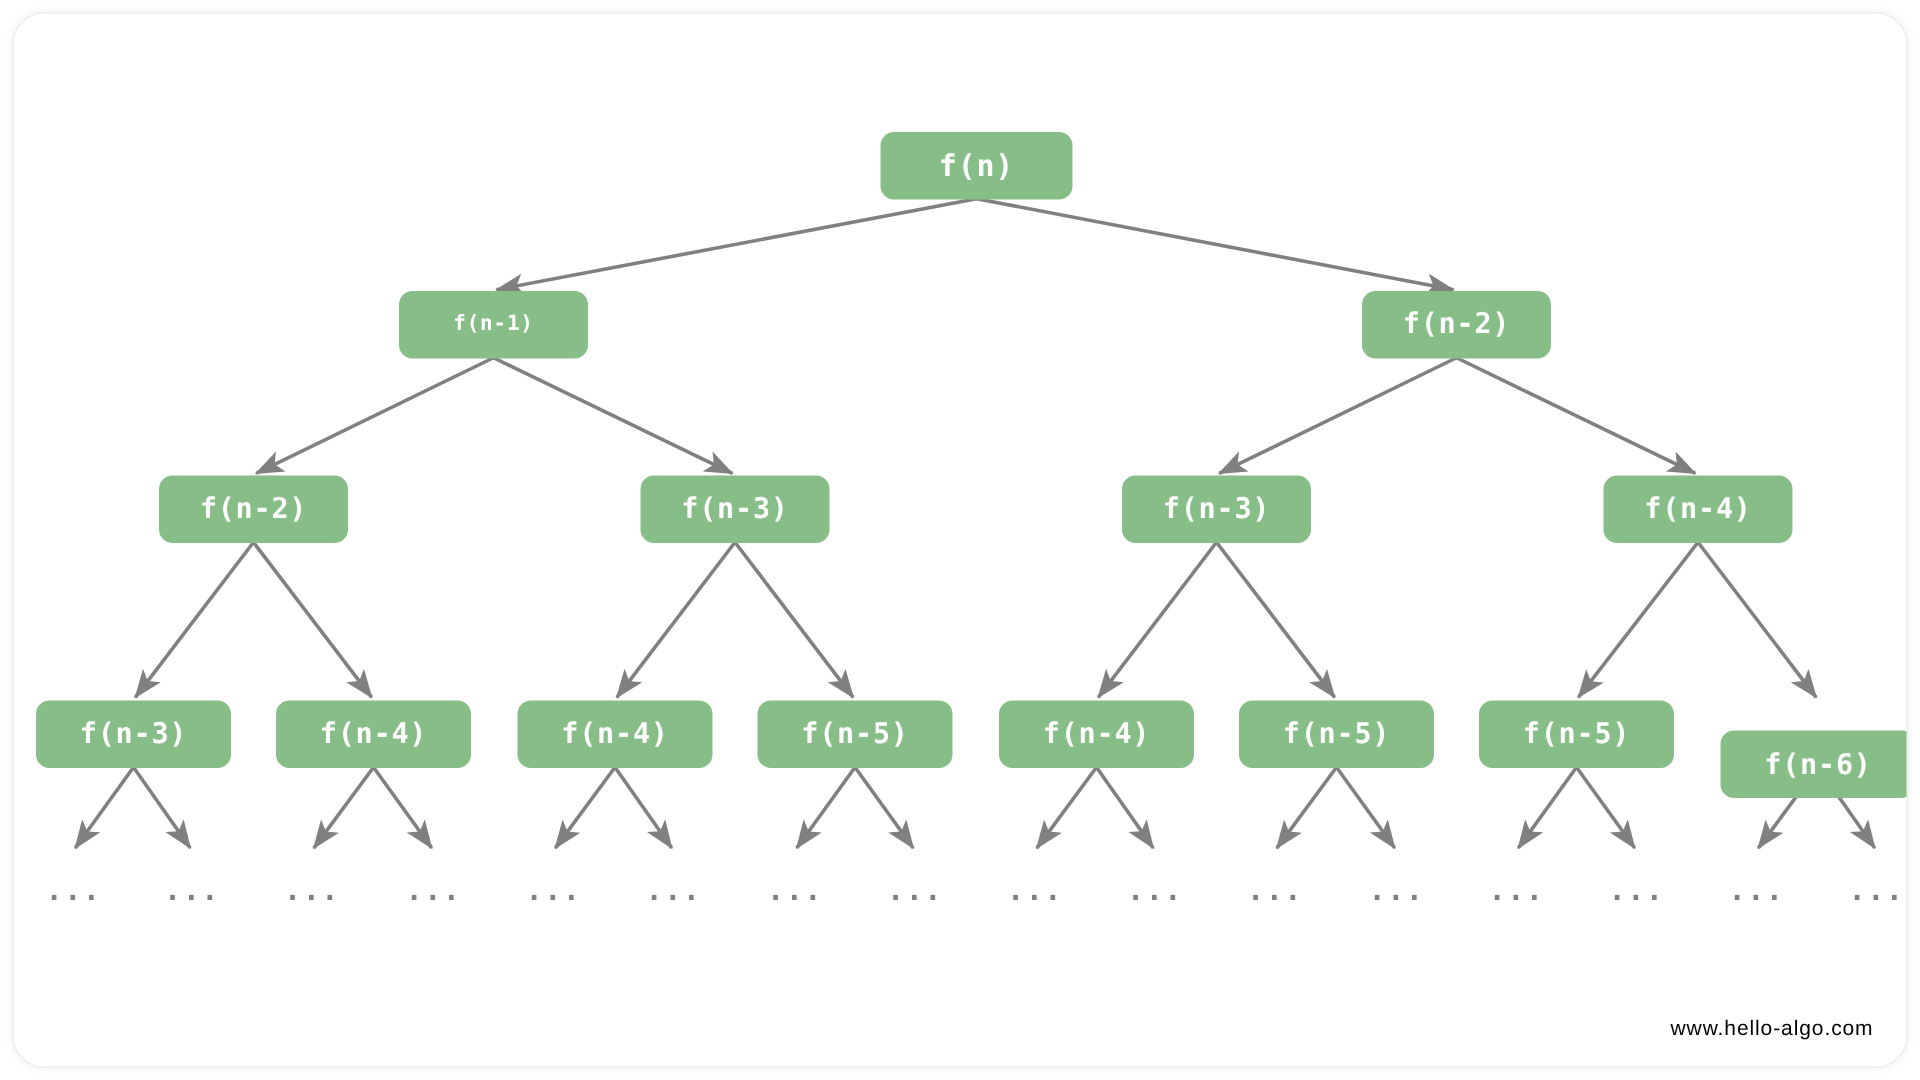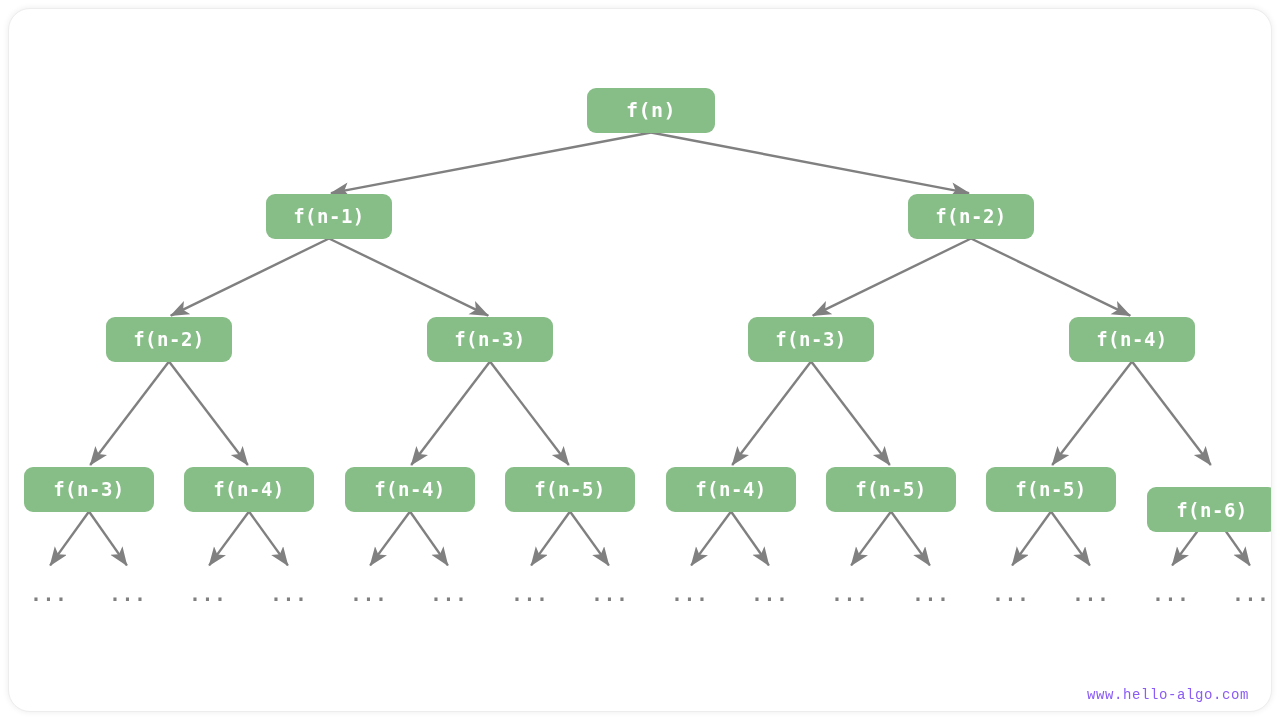--- a/index.html
+++ b/index.html
@@ -58,23 +58,23 @@
     font-family: "DejaVu Sans Mono", "Liberation Mono", monospace;
     font-size: 19px;
     font-weight: bold;
     letter-spacing: 1px;
     transform: translate(-50%, -50%);
     white-space: nowrap;
   }
   #watermark {
     position: absolute;
     right: 22px;
-    bottom: 8px;
-    color: #8b5cf6;
-    font-family: Liberation Mono, monospace;
+    bottom: 18px;
+    color: #000000;
+    font-family: Liberation Sans, sans-serif;
     font-size: 14px;
     letter-spacing: 0.6px;
     white-space: nowrap;
   }
 </style>
 </head>
 <body>
 
 <div id="stage">
   <div id="card">
@@ -117,21 +117,21 @@
           <line x1="1203" y1="502.5" x2="1163.1883745967498" y2="556.3913465824486" stroke="#808080" stroke-width="2.4" marker-end="url(#arrowhead)"></line>
           <line x1="1203" y1="502.5" x2="1240.8501089665742" y2="556.3636166062787" stroke="#808080" stroke-width="2.4" marker-end="url(#arrowhead)"></line>
         </g>
     </svg>
 
     <div id="node-layer">
         <div class="node" style="left: 578px; top: 78.5px; width: 128px; height: 45px; background: rgb(135, 189, 135); color: rgb(255, 255, 255);">
           <span style="font-size: 20px;">f(n)</span>
         </div>
         <div class="node" style="left: 257px; top: 184.5px; width: 126px; height: 45px; background: rgb(135, 189, 135); color: rgb(255, 255, 255);">
-          <span style="font-size: 19px;">f(n-1)</span>
+          <span style="font-size: 14px;">f(n-1)</span>
         </div>
         <div class="node" style="left: 899px; top: 184.5px; width: 126px; height: 45px; background: rgb(135, 189, 135); color: rgb(255, 255, 255);">
           <span style="font-size: 19px;">f(n-2)</span>
         </div>
         <div class="node" style="left: 97px; top: 307.5px; width: 126px; height: 45px; background: rgb(135, 189, 135); color: rgb(255, 255, 255);">
           <span style="font-size: 19px;">f(n-2)</span>
         </div>
         <div class="node" style="left: 418px; top: 307.5px; width: 126px; height: 45px; background: rgb(135, 189, 135); color: rgb(255, 255, 255);">
           <span style="font-size: 19px;">f(n-3)</span>
         </div>

